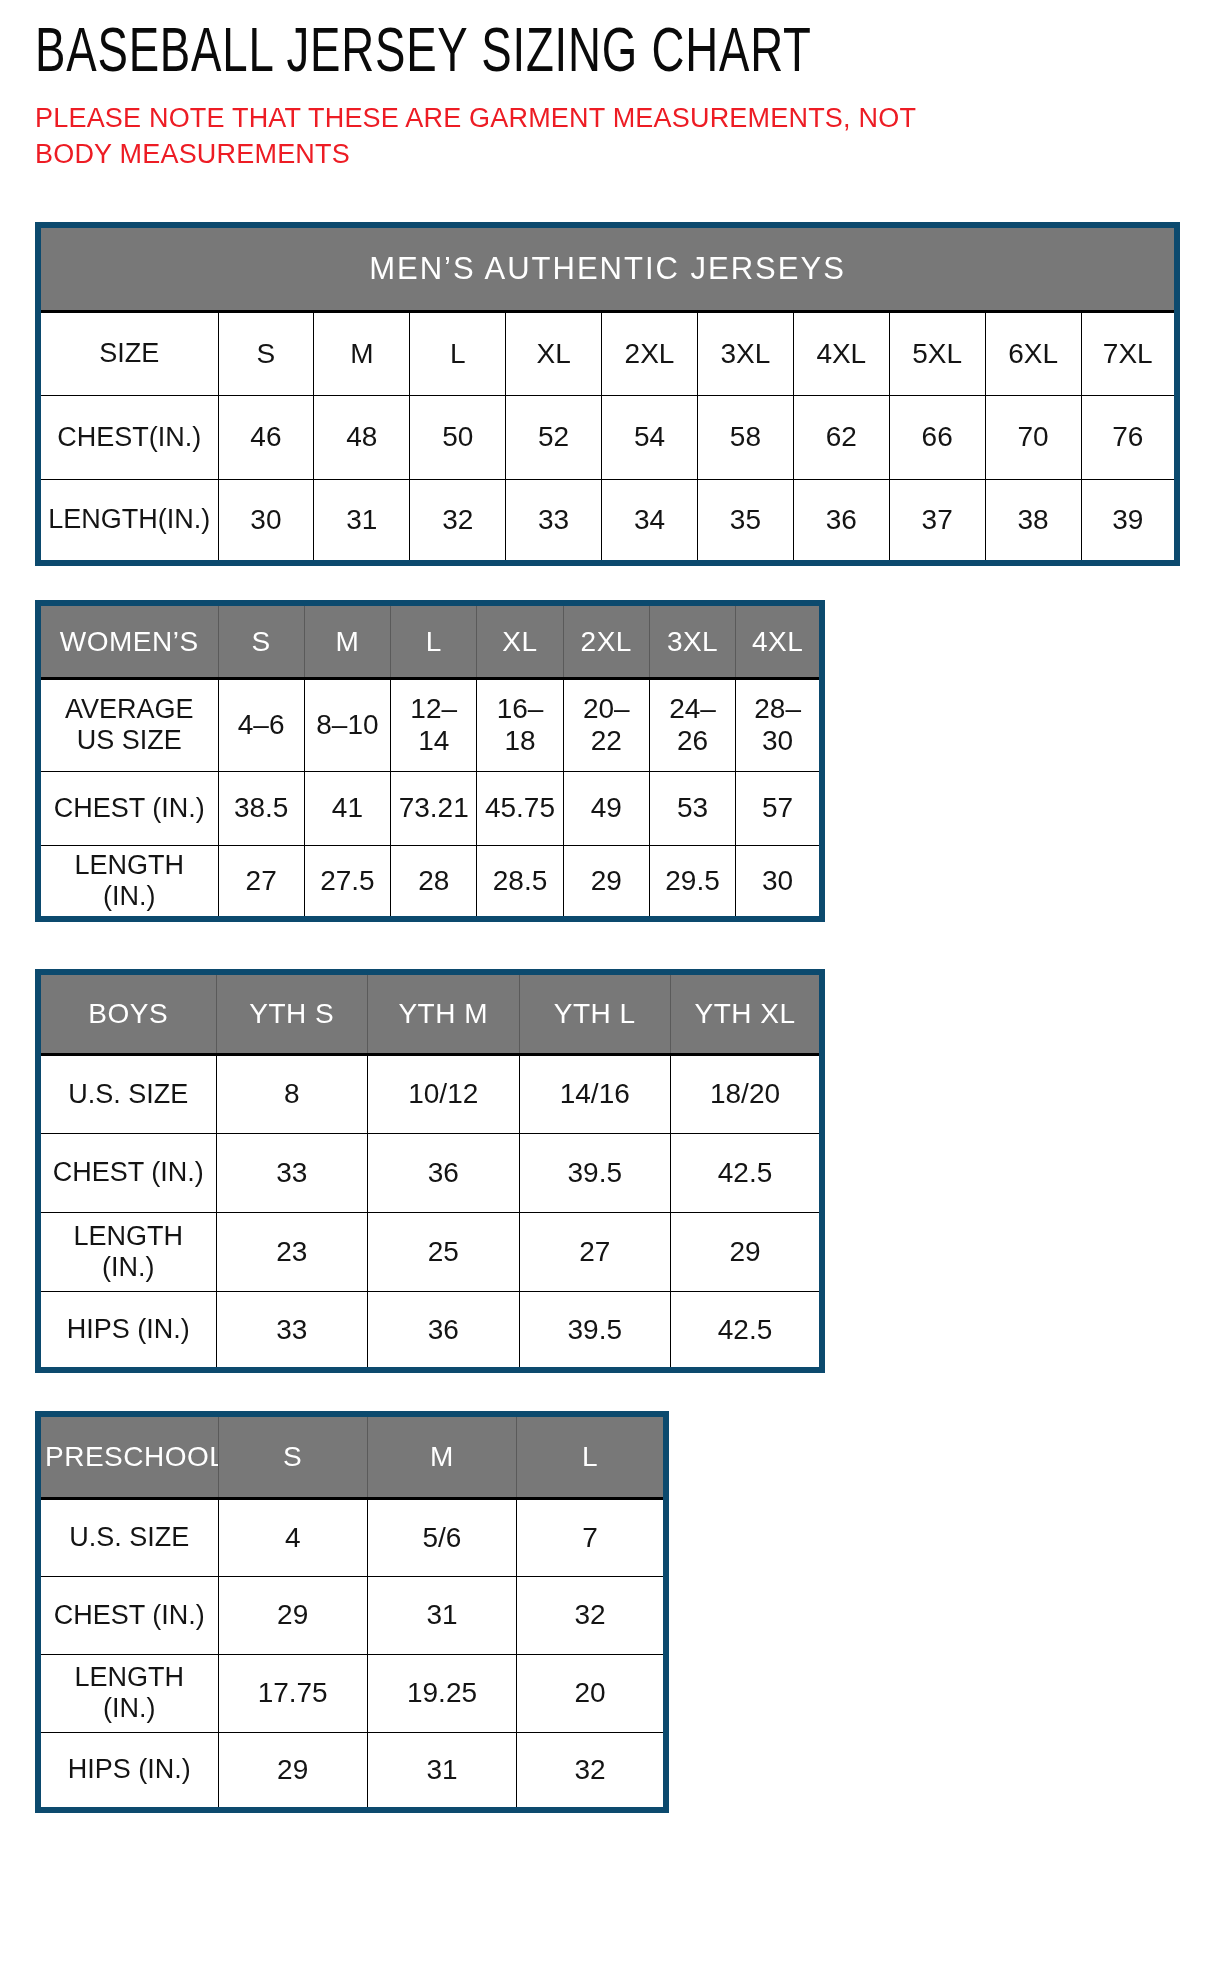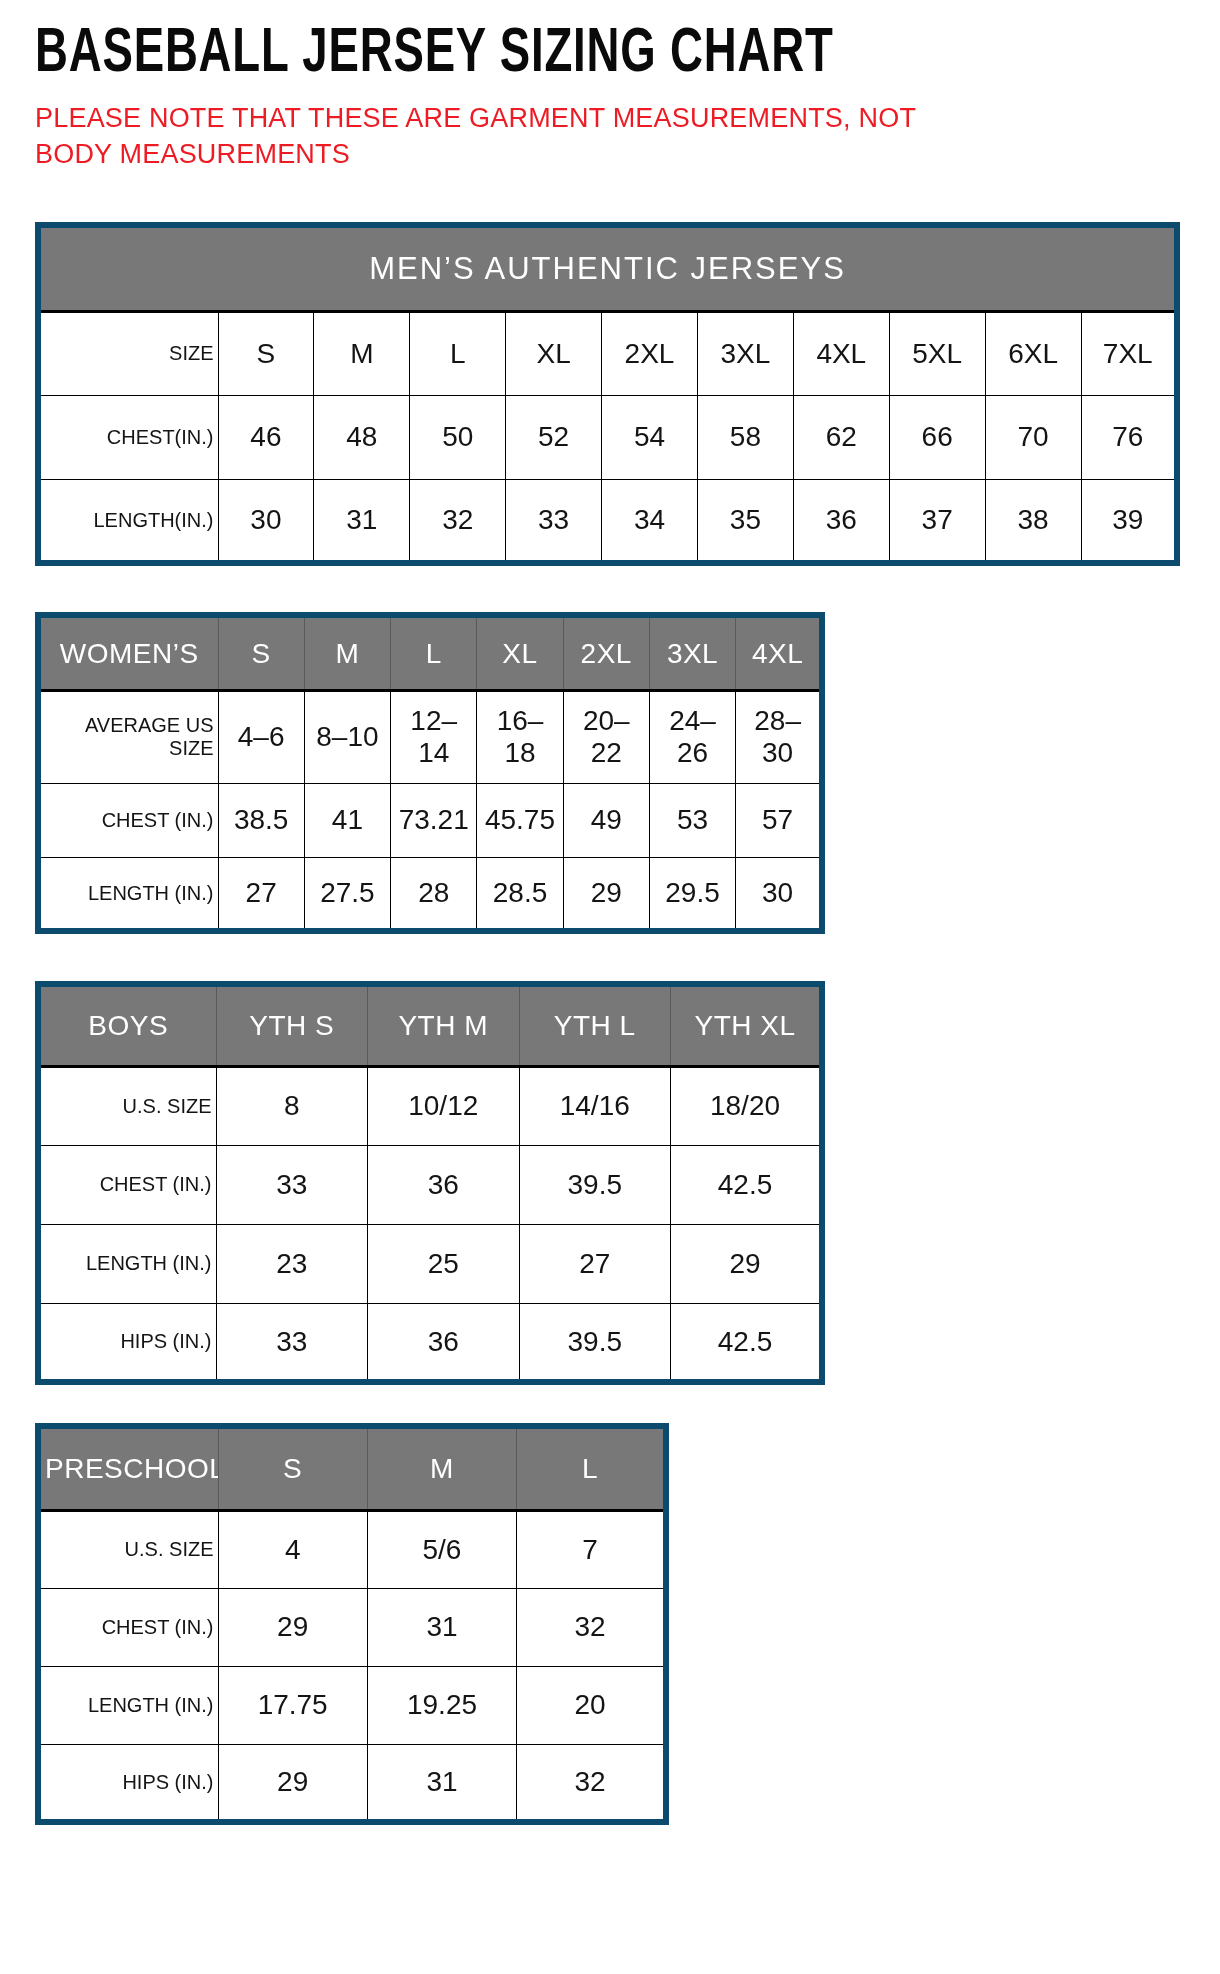--- a/index.html
+++ b/index.html
@@ -16,21 +16,21 @@
     color:var(--ink);
   }
   .page{
     width:1220px;
     padding:18px 0 30px 35px;
   }
   h1.title{
     margin:0;
     font-size:57px;
     line-height:1.0;
-    font-weight:700;
+    font-weight:400;
     color:#0a0a0a;
     white-space:nowrap;
   }
   h1.title .squeeze{
     display:inline-block;
     transform:scale(0.80,1.10);
     transform-origin:left top;
     letter-spacing:1px;
   }
   p.note{
@@ -61,33 +61,32 @@
     border:1px solid #5a5a5a;
     border-bottom:3px solid #000;
     font-size:28px;
     letter-spacing:0.5px;
   }
   table.tbl thead th.title-cell{
     font-size:31px;
     letter-spacing:2px;
   }
   table.tbl tbody th.label-cell{
-    font-size:20px;
+    font-size:27px;
     font-weight:400;
     line-height:1.15;
-    text-align:right;
   }
   table.tbl tbody td{
     font-size:28px;
   }
   .t-mens{width:1145px;margin-top:50px;}
   .t-mens thead tr{height:86px;}
   .t-mens tbody tr{height:84px;}
 
-  .t-womens{width:790px;margin-top:46px;}
+  .t-womens{width:790px;margin-top:34px;}
   .t-womens thead tr{height:75px;}
   .t-womens tbody tr{height:74px;}
   .t-womens tbody tr:first-child{height:93px;}
 
   .t-boys{width:790px;margin-top:47px;border-radius:24px;}
   .t-boys thead tr{height:82px;}
   .t-boys tbody tr{height:79px;}
 
   .t-preschool{width:634px;margin-top:38px;}
   .t-preschool thead tr{height:84px;}

